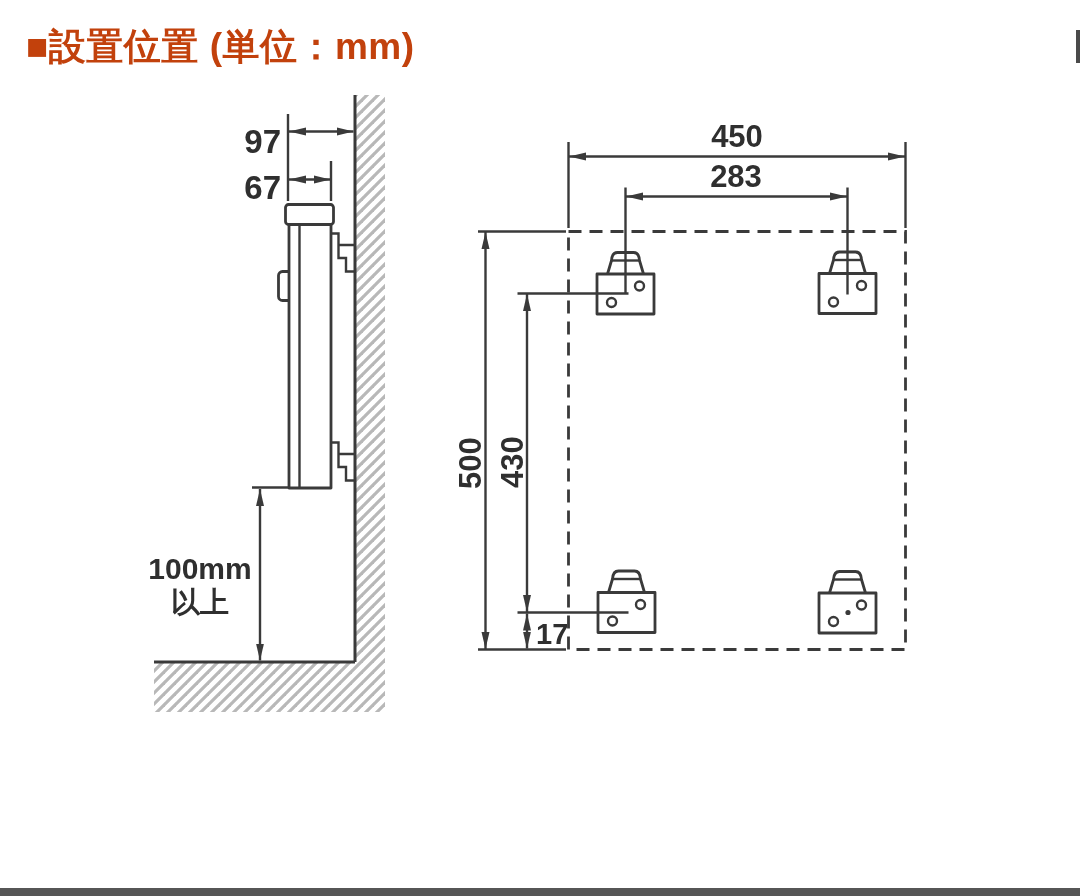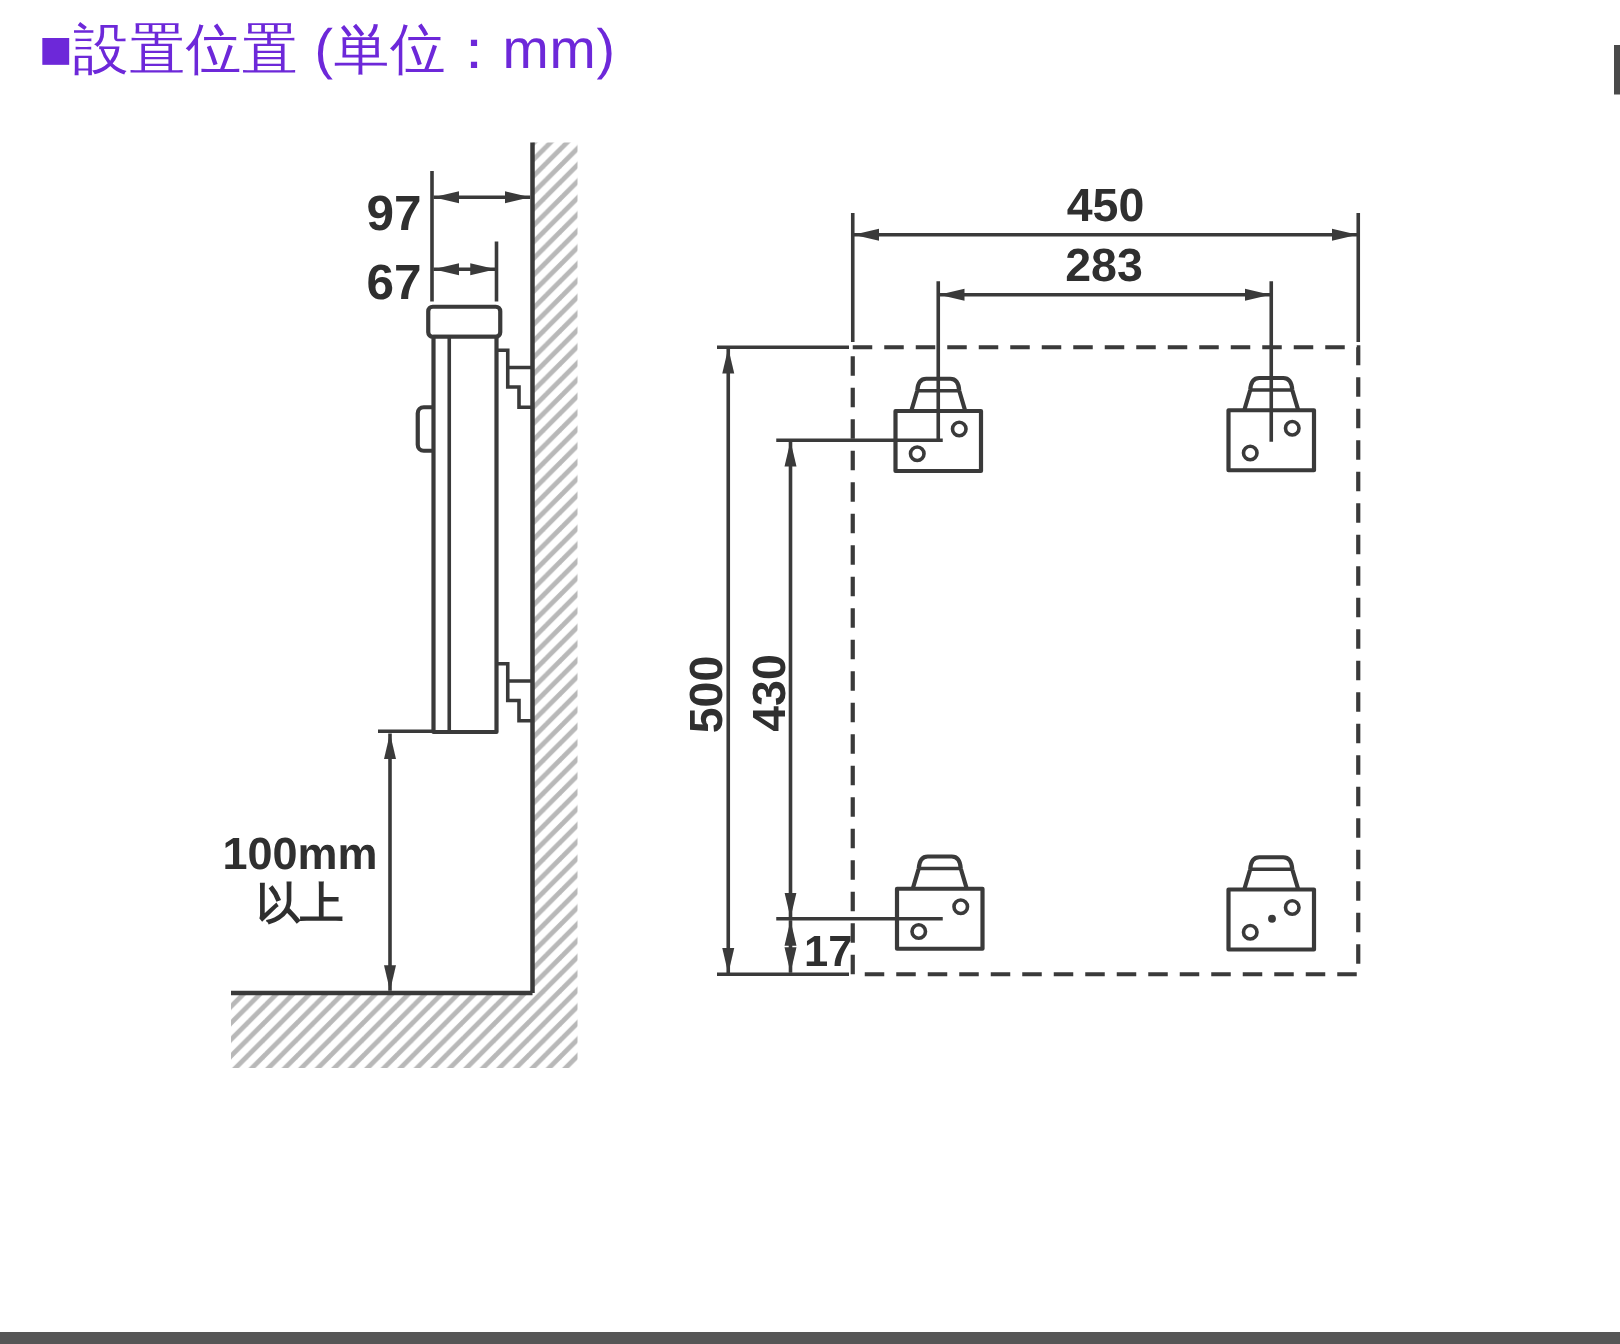--- a/index.html
+++ b/index.html
@@ -1,19 +1,19 @@
 <!DOCTYPE html>
 <html><head>
 <meta charset="utf-8">
 <style>
   html,body{margin:0;padding:0;background:#fff;}
   #stage{position:relative;width:1080px;height:896px;background:#ffffff;overflow:hidden;
          font-family:"Liberation Sans",sans-serif;}
-  #title{position:absolute;left:26px;top:8px;font-size:37px;font-weight:normal;
-         color:#6d28d9;letter-spacing:0.5px;white-space:nowrap;}
+  #title{position:absolute;left:26px;top:22px;font-size:37px;font-weight:bold;
+         color:#c2410c;letter-spacing:0.5px;white-space:nowrap;}
   #edge-mark{position:absolute;right:0;top:30px;width:4px;height:33px;background:#4a4a4a;}
   #bottom-bar{position:absolute;left:0;bottom:0;width:100%;height:8px;background:#565656;}
   svg{position:absolute;left:0;top:0;}
   .ln{stroke:#3a3a3a;stroke-width:3;fill:none;stroke-linejoin:round;}
   .ol{stroke:#3a3a3a;stroke-width:2.8;fill:#ffffff;stroke-linejoin:round;}
   .thin{stroke:#3a3a3a;stroke-width:2.4;fill:none;}
   .dim{stroke:#3a3a3a;stroke-width:2.4;fill:none;}
   .dash{stroke:#3a3a3a;stroke-width:2.8;fill:none;stroke-dasharray:13 8;}
   .lbl{font-family:"Liberation Sans",sans-serif;font-weight:bold;fill:#2f2f2f;}
   .lbl-l{font-size:33px;}

